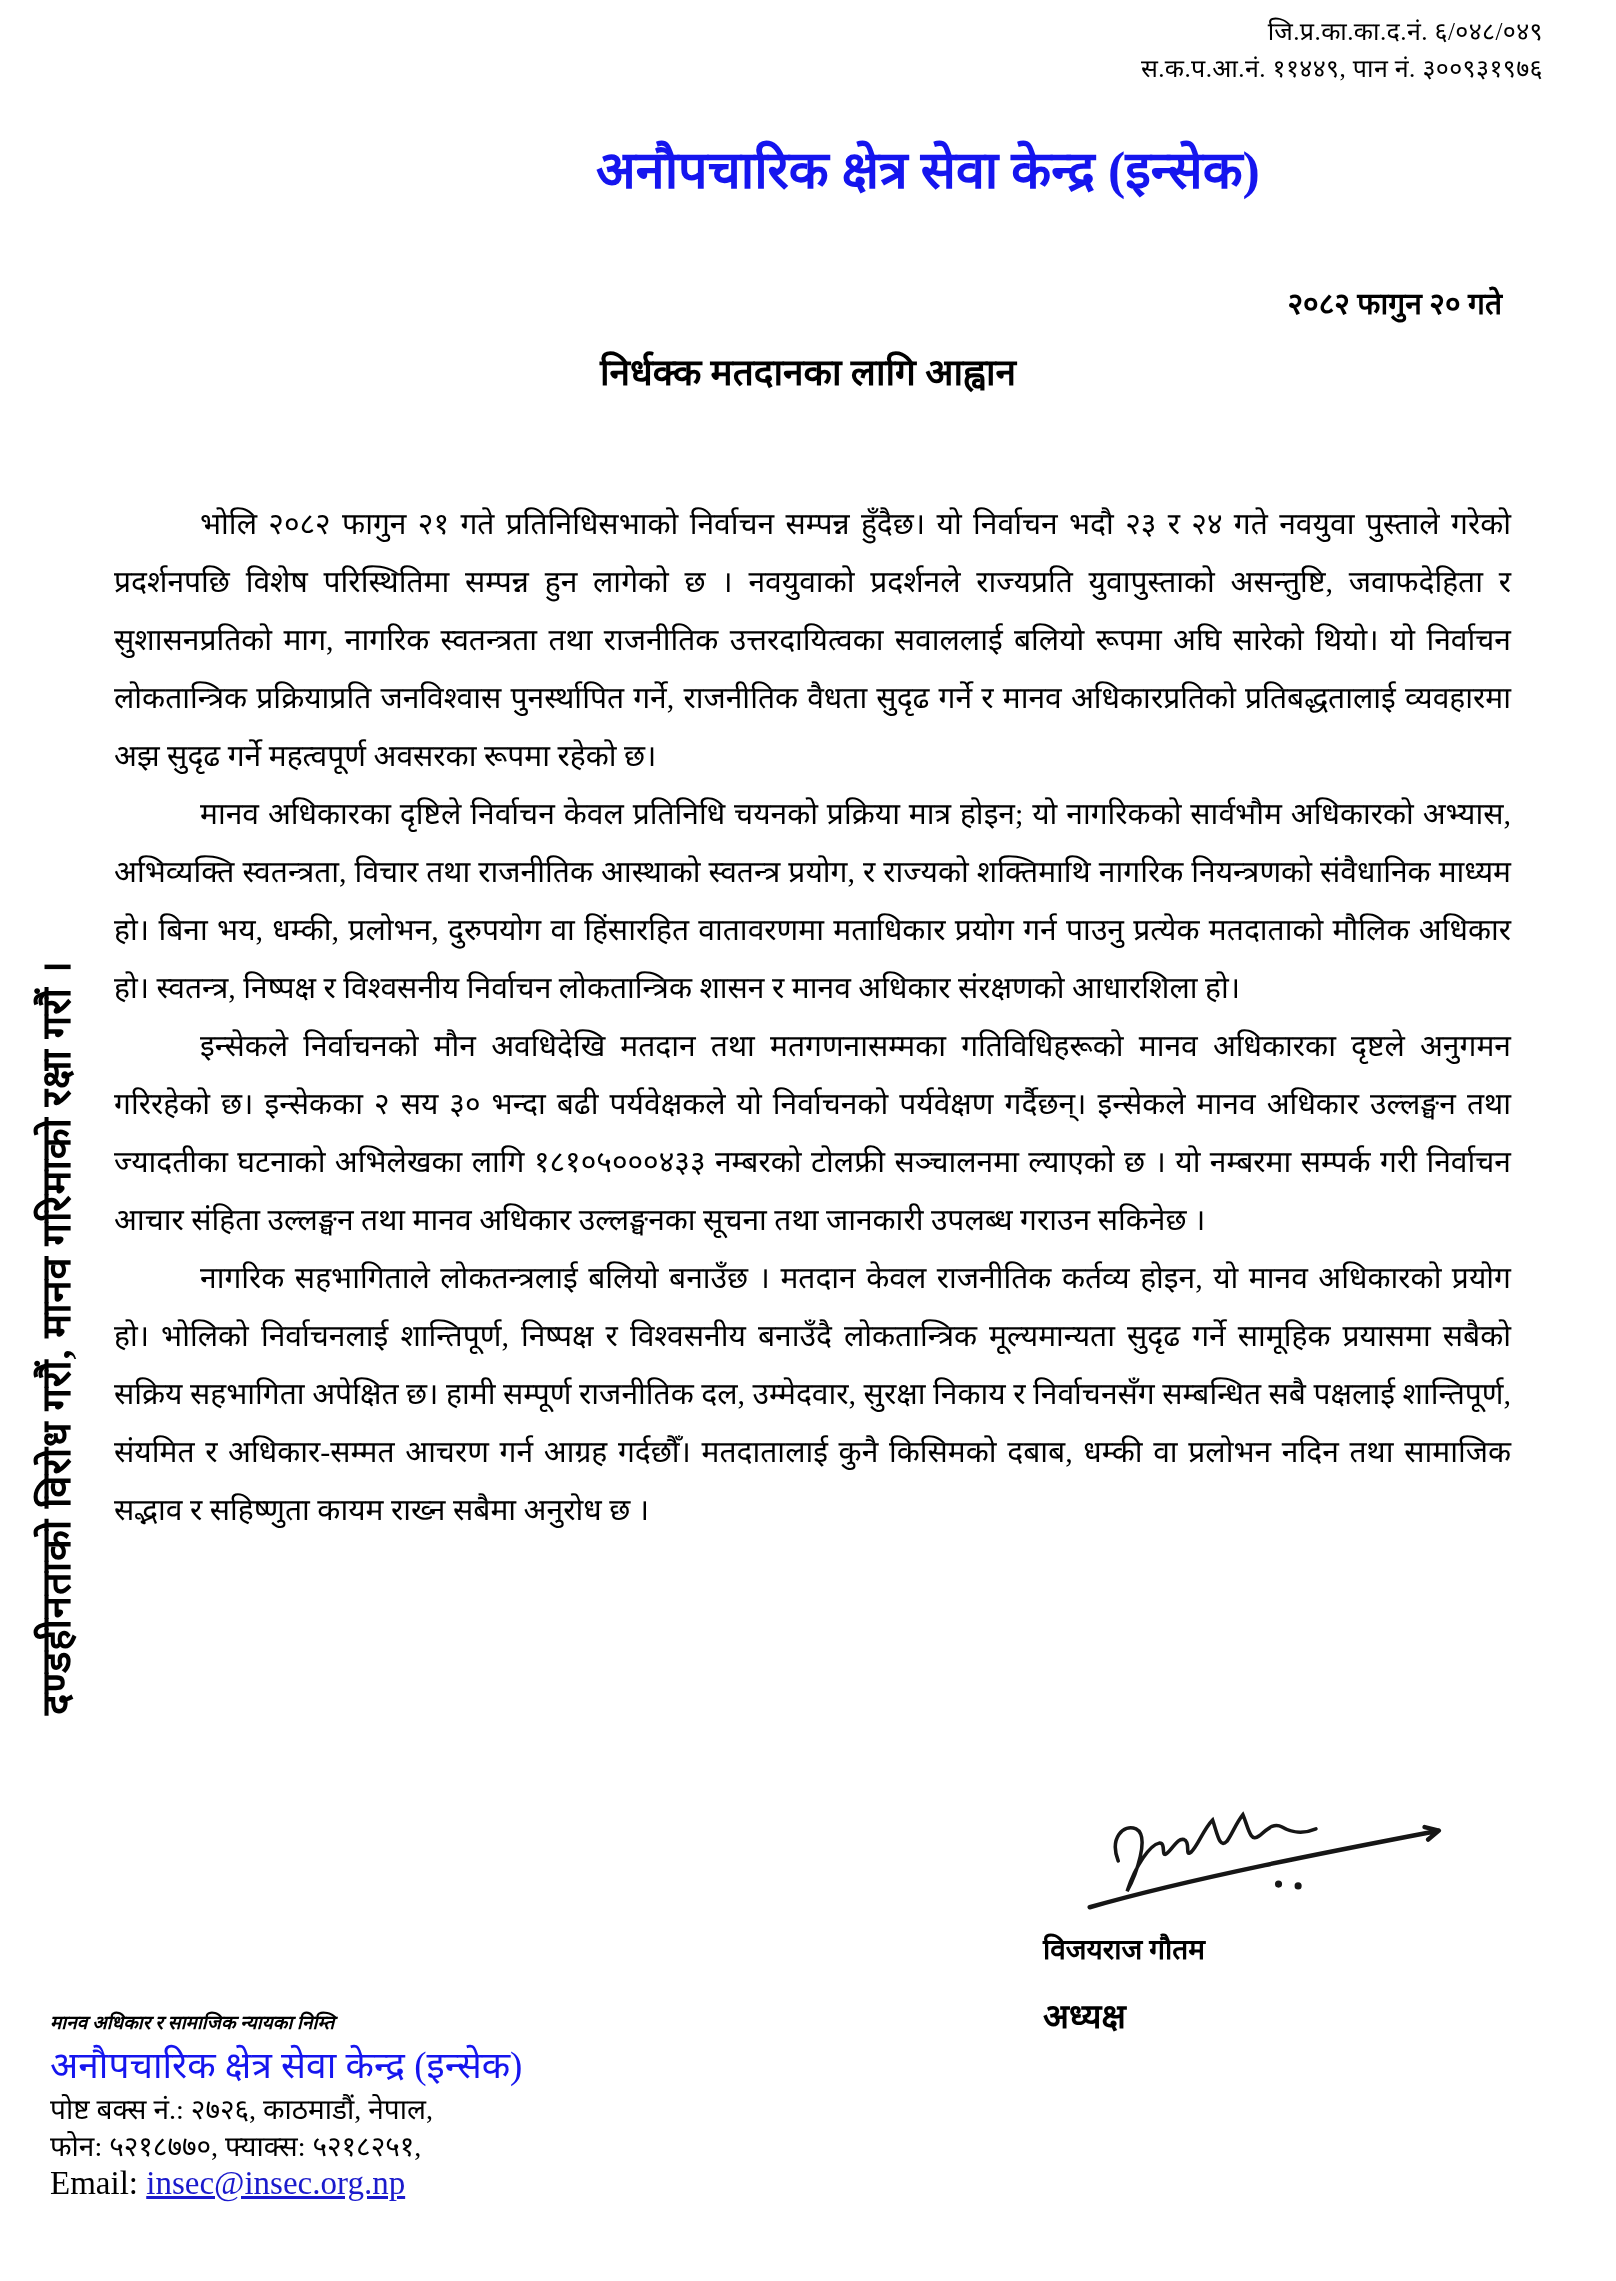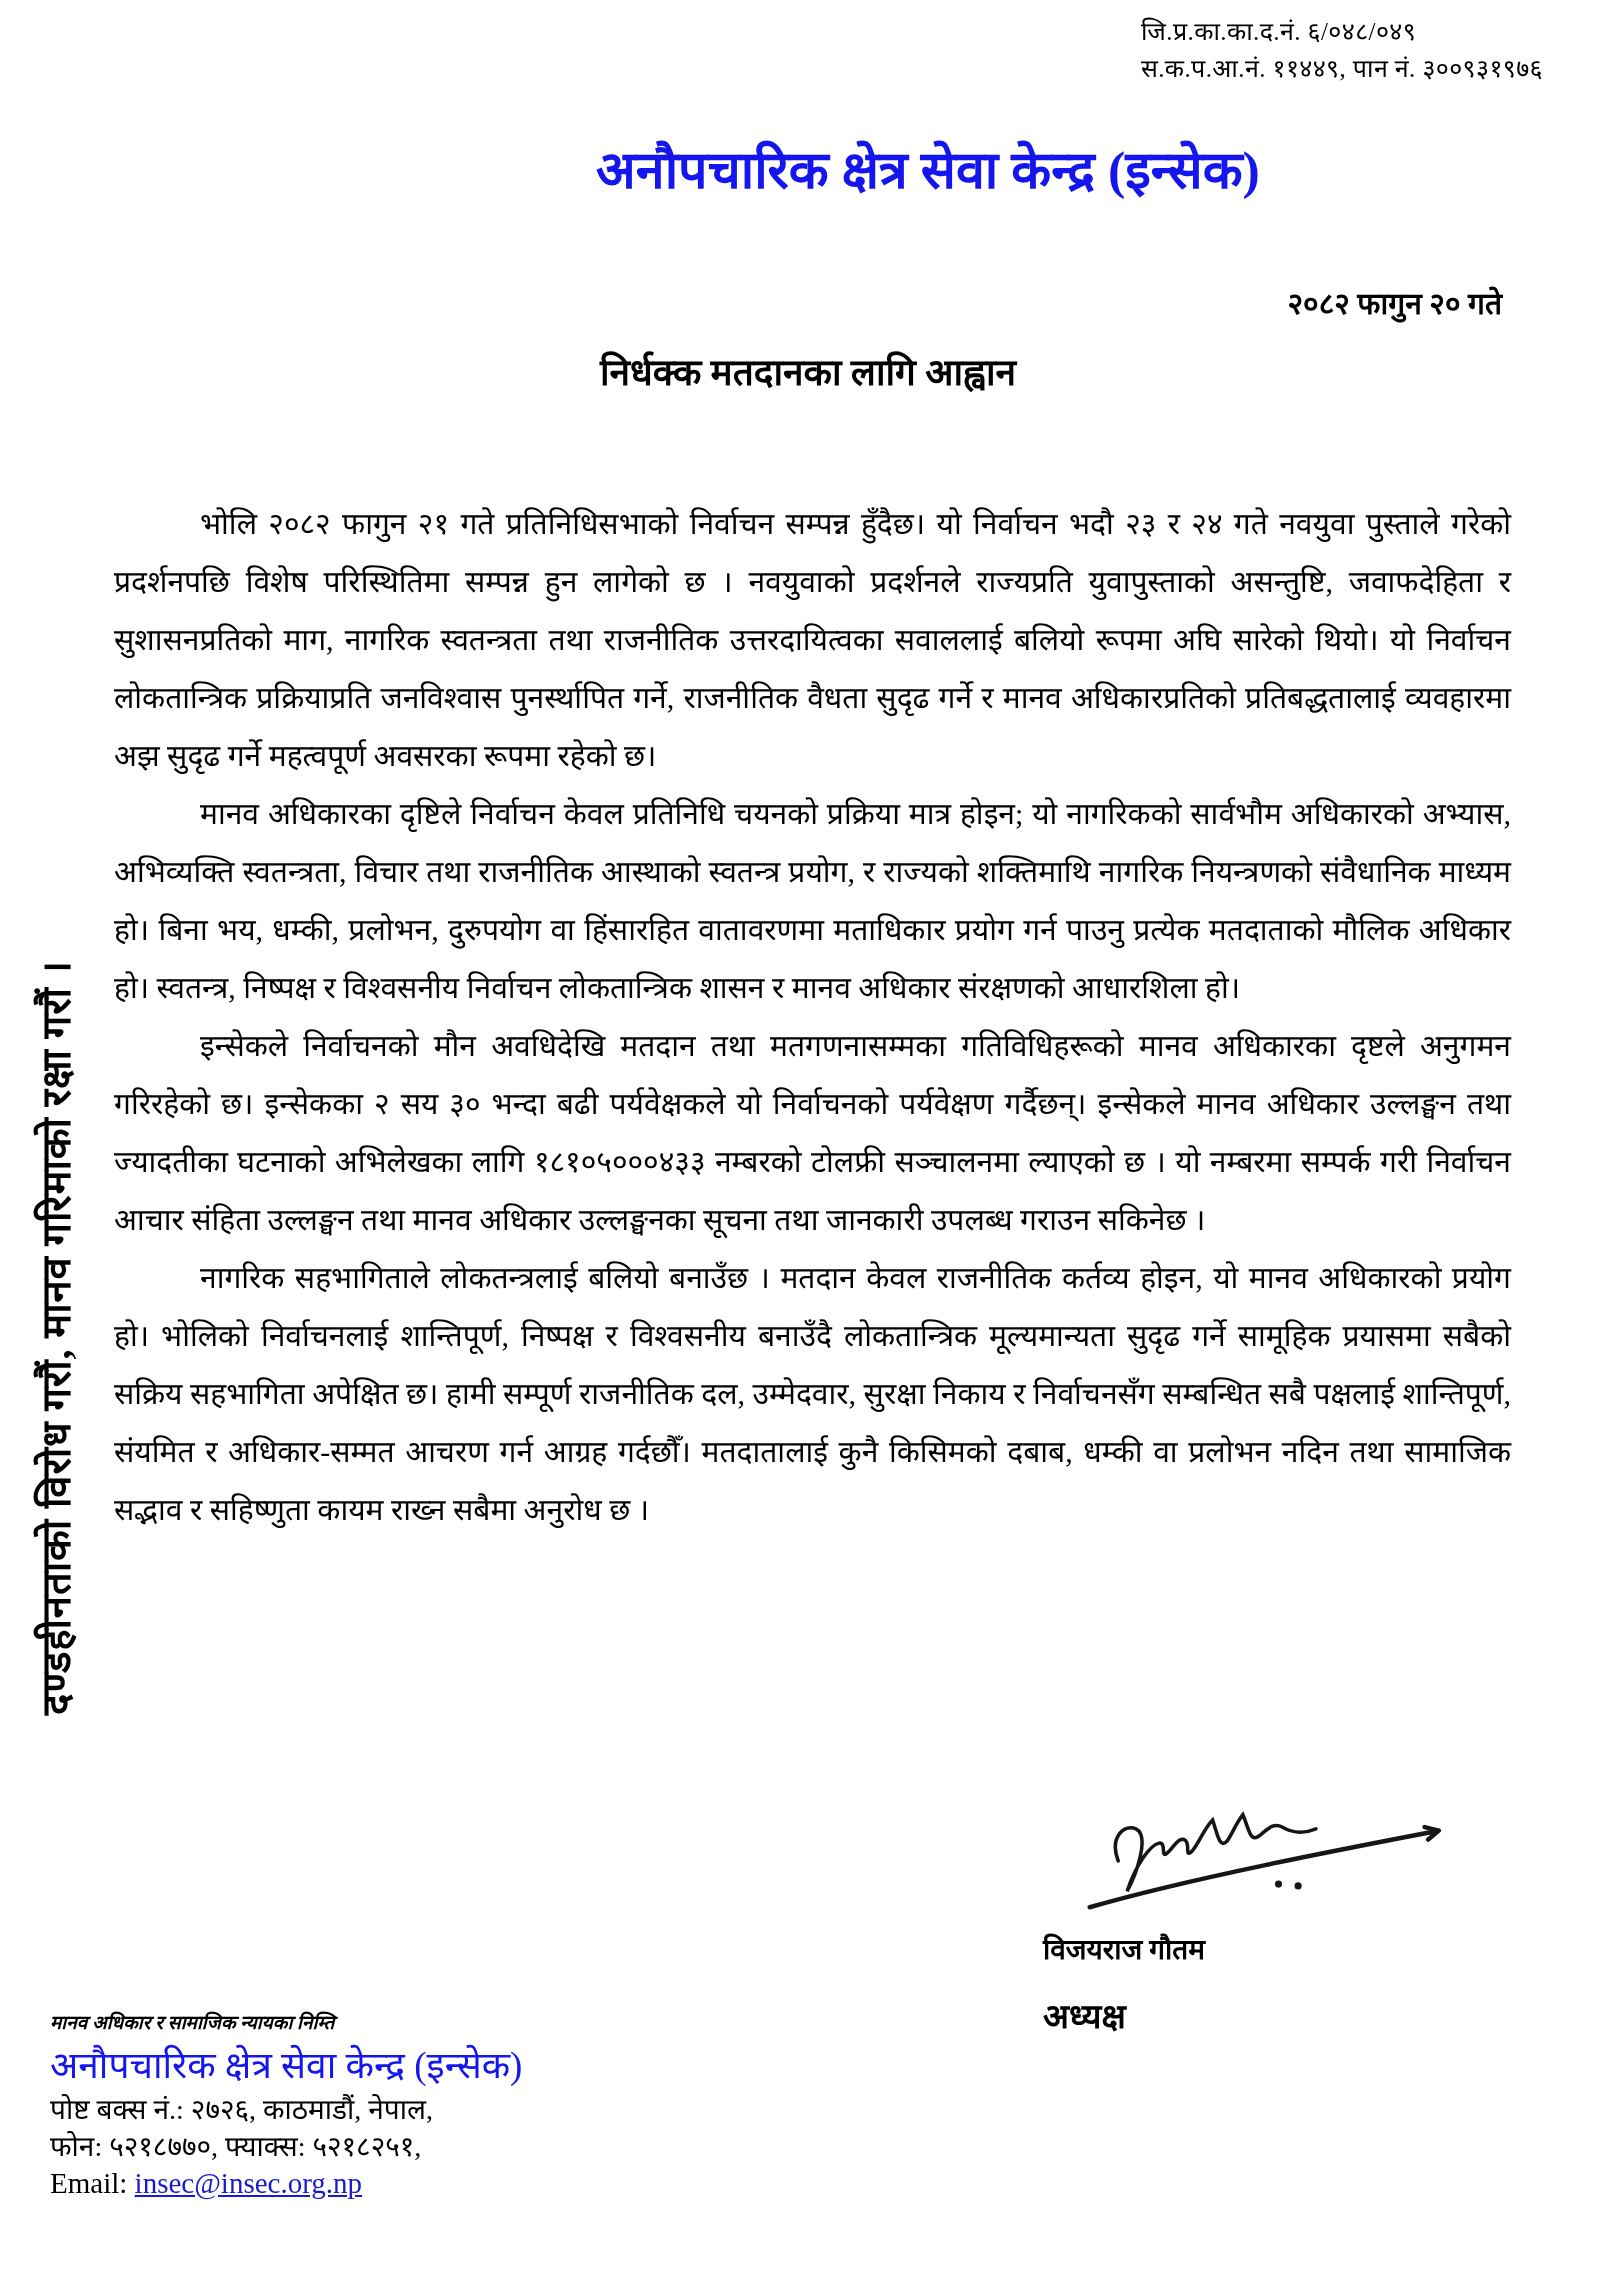--- a/index.html
+++ b/index.html
@@ -8,21 +8,21 @@
     position:relative;
     width:1616px; height:2281px;
     background:#ffffff;
     font-family:"Liberation Serif","DejaVu Serif",serif;
     color:#000;
     overflow:hidden;
   }
   
   .ref-block {
     position:absolute; top:12.5px; right:73px;
-    text-align:left;
+    text-align:right;
     font-size:25px; line-height:37px;
     letter-spacing:0.4px;
   }
   
   .logo { position:absolute; left:34px; top:105px; width:267px; height:198px; }
   
   .org-title {
     position:absolute; left:285px; right:45px; top:132px;
     text-align:center;
     font-size:52px; font-weight:bold;
@@ -64,21 +64,21 @@
     text-align:left;
   }
   .sig-image { display:block; margin-left:36px; }
   .sig-name { font-size:28px; font-weight:bold; margin-top:1.8px; }
   .sig-role { font-size:34px; font-weight:bold; margin-top:25px; }
   
   .footer { position:absolute; left:50px; top:2005px; }
   .footer .tagline { font-size:19px; font-weight:bold; font-style:italic; line-height:36px; }
   .footer .org-name { font-size:37px; color:#1515ee; line-height:50px; }
   .footer .addr { font-size:28px; line-height:37px; }
-  .footer .latin { font-size:29px; line-height:37px; }
+  .footer .latin { font-size:33px; line-height:37px; }
   .footer a { color:#1a1acc; text-decoration:underline; }
   svg text { font-family:"Liberation Serif","DejaVu Serif",serif; }
 </style>
 </head>
 <body>
 
 <div class="page">
 
   <div class="ref-block">
     <div>जि.प्र.का.का.द.नं. ६/०४८/०४९</div>

